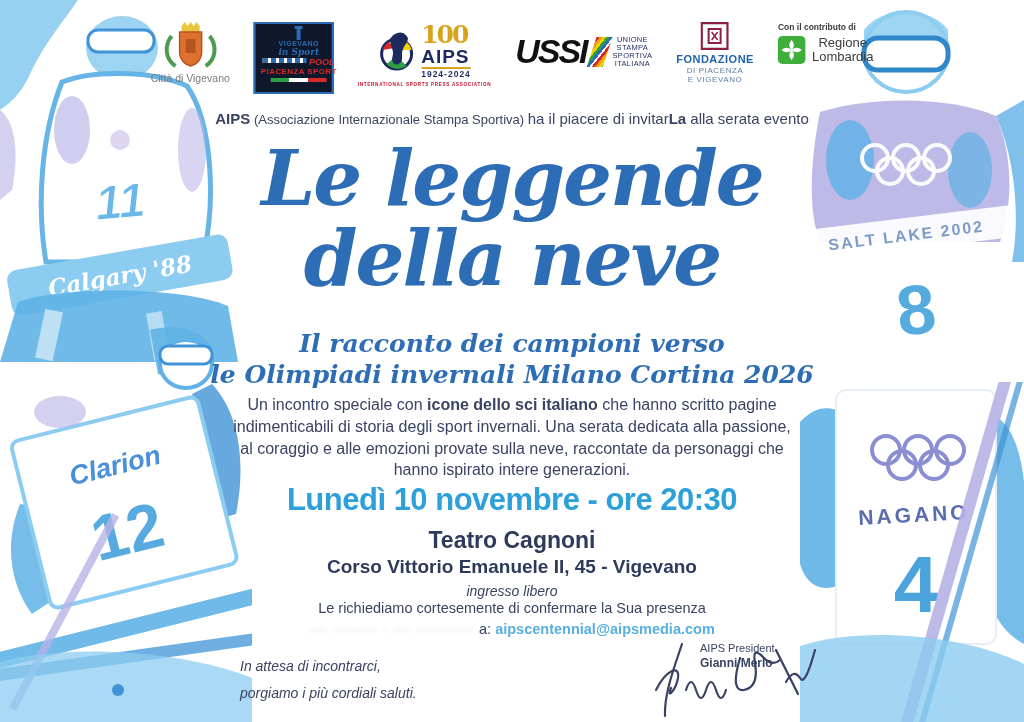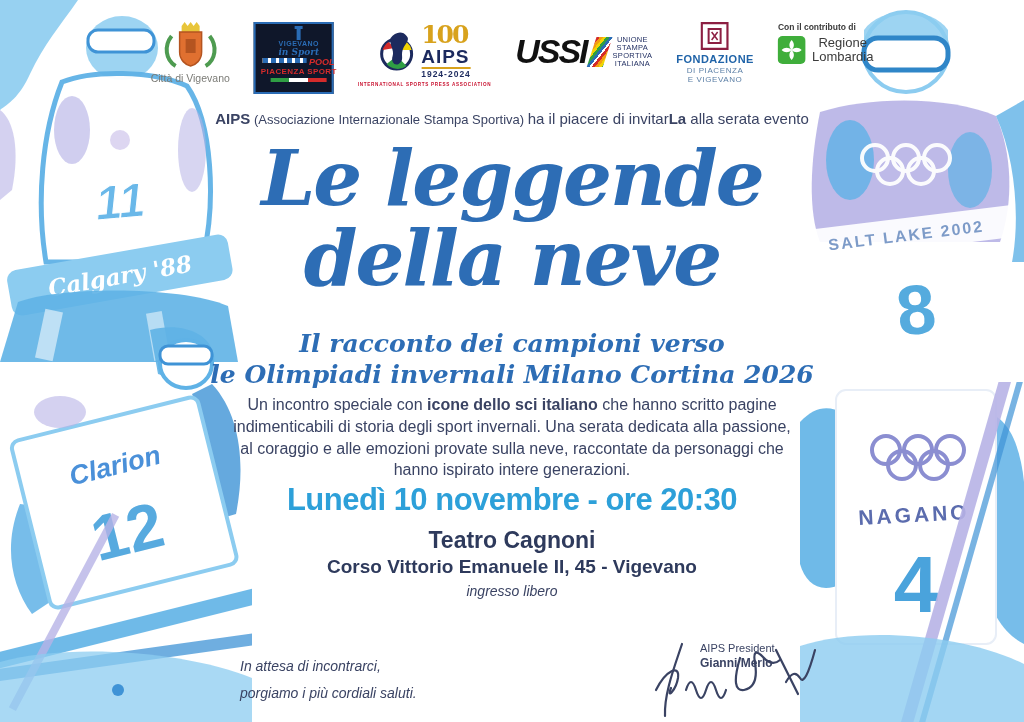--- a/index.html
+++ b/index.html
@@ -256,20 +256,24 @@
   <div class="center-block paragraph"><span>Un incontro speciale con </span><span class="b">icone dello sci italiano</span><span> che hanno scritto pagine indimenticabili di storia degli sport invernali. Una serata dedicata alla passione, al coraggio e alle emozioni provate sulla neve, raccontate da personaggi che hanno ispirato intere generazioni.</span></div>
 
   <div class="center-block datetime">Lunedì 10 novembre - ore 20:30</div>
 
   <div class="center-block venue">
     <div class="venue-name">Teatro Cagnoni</div>
     <div class="venue-address">Corso Vittorio Emanuele II, 45 - Vigevano</div>
     <div class="venue-admission">ingresso libero</div>
   </div>
 
+  <div class="center-block rsvp">
+    <div>Le richiediamo cortesemente di confermare la Sua presenza</div>
+    <div><span class="redacted">··· ········ · ··· ··········</span> <span>a:</span> <a href="#" class="email">aipscentennial@aipsmedia.com</a></div>
+  </div>
 
   <div class="closing">
     <div>In attesa di incontrarci,</div>
     <div>porgiamo i più cordiali saluti.</div>
   </div>
 
   <div class="signature">
     <div class="sig-role">AIPS President</div>
     <div class="sig-name">Gianni Merlo</div>
     <svg class="sig-svg" width="175" height="88" viewBox="0 0 175 88">

